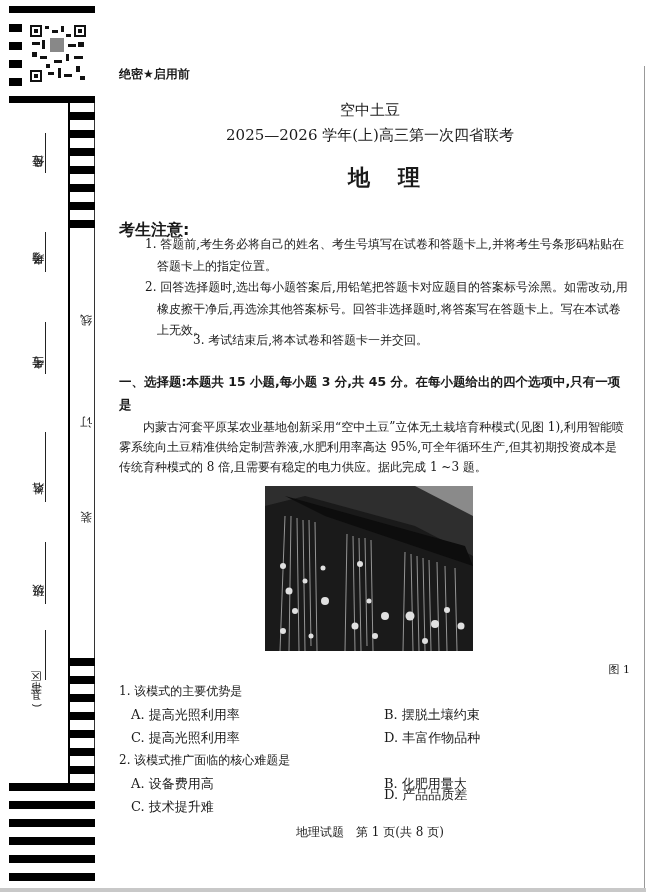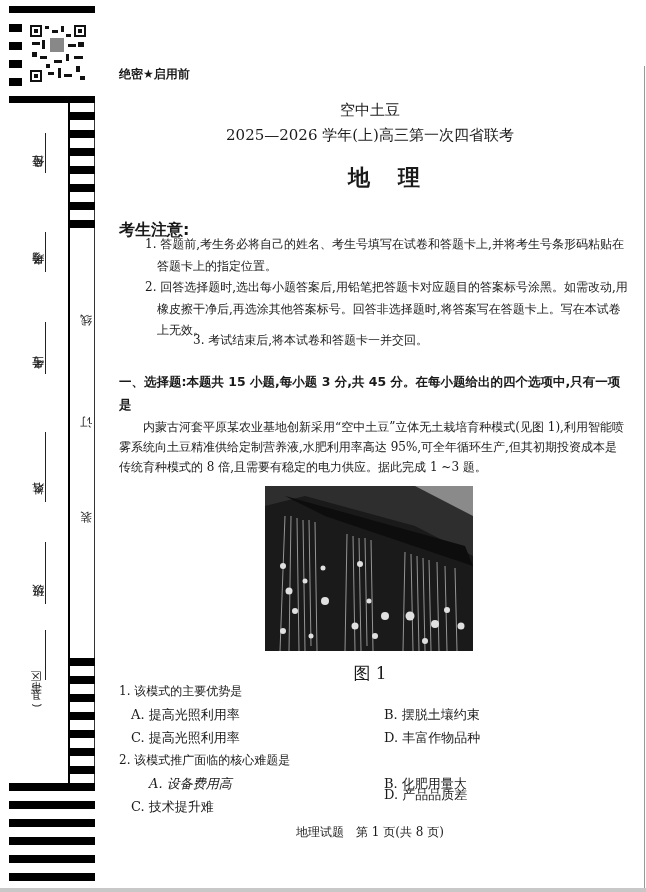--- a/index.html
+++ b/index.html
@@ -46,21 +46,21 @@
   .t3 { top: 163px; font-size: 22px; font-weight: bold; letter-spacing: 28px; font-family: "DejaVu Sans", "Liberation Sans", sans-serif; padding-left: 28px; }
   .notice-h { position: absolute; left: 119px; top: 220px; font-size: 16px; font-weight: bold; font-family: "DejaVu Sans", "Liberation Sans", sans-serif; }
   .para { position: absolute; font-size: 12px; line-height: 21.5px; }
   .notice-item { left: 145px; width: 475px; text-indent: -12px; padding-left: 12px; }
   .sec-h { position: absolute; left: 119px; top: 370px; width: 505px; font-size: 12.5px; font-weight: bold; line-height: 23px;
            font-family: "DejaVu Sans", "Liberation Sans", sans-serif; }
   .sec-h .l2 { padding-left: 18px; display: block; }
   .stem { left: 119px; width: 505px; top: 417px; text-indent: 24px; line-height: 20px; }
   .figure { position: absolute; left: 265px; top: 486px; width: 208px; height: 165px; overflow: hidden;
             background: linear-gradient(170deg, #1c1c1c 0%, #2a2a2a 30%, #111 60%, #3a3a3a 100%); }
-  .fig-cap { position: absolute; left: 110px; width: 520px; top: 662px; text-align: center; font-size: 17px; }
+  .fig-cap { position: absolute; left: 110px; width: 520px; top: 662px; text-align: right; font-size: 11px; }
   .q { position: absolute; left: 119px; font-size: 12px; }
   .opt { position: absolute; font-size: 13px; }
   .footer { position: absolute; left: 110px; width: 520px; top: 824px; text-align: center; font-size: 12px; }
 </style>
 </head>
 <body>
 
 <div>
 
   <div class="bar" style="left:9px;top:6px;width:86px;height:7px;"></div>
@@ -217,18 +217,18 @@
 </div>
 <div class="fig-cap">图 1</div>
 
 <div class="q" style="top:683px;">1. 该模式的主要优势是</div>
 <div class="opt" style="left:131px;top:706px;">A. 提高光照利用率</div>
 <div class="opt" style="left:384px;top:706px;">B. 摆脱土壤约束</div>
 <div class="opt" style="left:131px;top:729px;">C. 提高光照利用率</div>
 <div class="opt" style="left:384px;top:729px;">D. 丰富作物品种</div>
 
 <div class="q" style="top:752px;">2. 该模式推广面临的核心难题是</div>
-<div class="opt" style="left:149px;top:775px;font-style:italic;">A. 设备费用高</div>
+<div class="opt" style="left:131px;top:775px;">A. 设备费用高</div>
 <div class="opt" style="left:384px;top:775px;">B. 化肥用量大</div>
 <div class="opt" style="left:131px;top:798px;">C. 技术提升难</div>
 <div class="opt" style="left:384px;top:786px;">D. 产品品质差</div>
 
 <div class="footer">地理试题　第 1 页(共 8 页)</div>
 
 </body></html>

